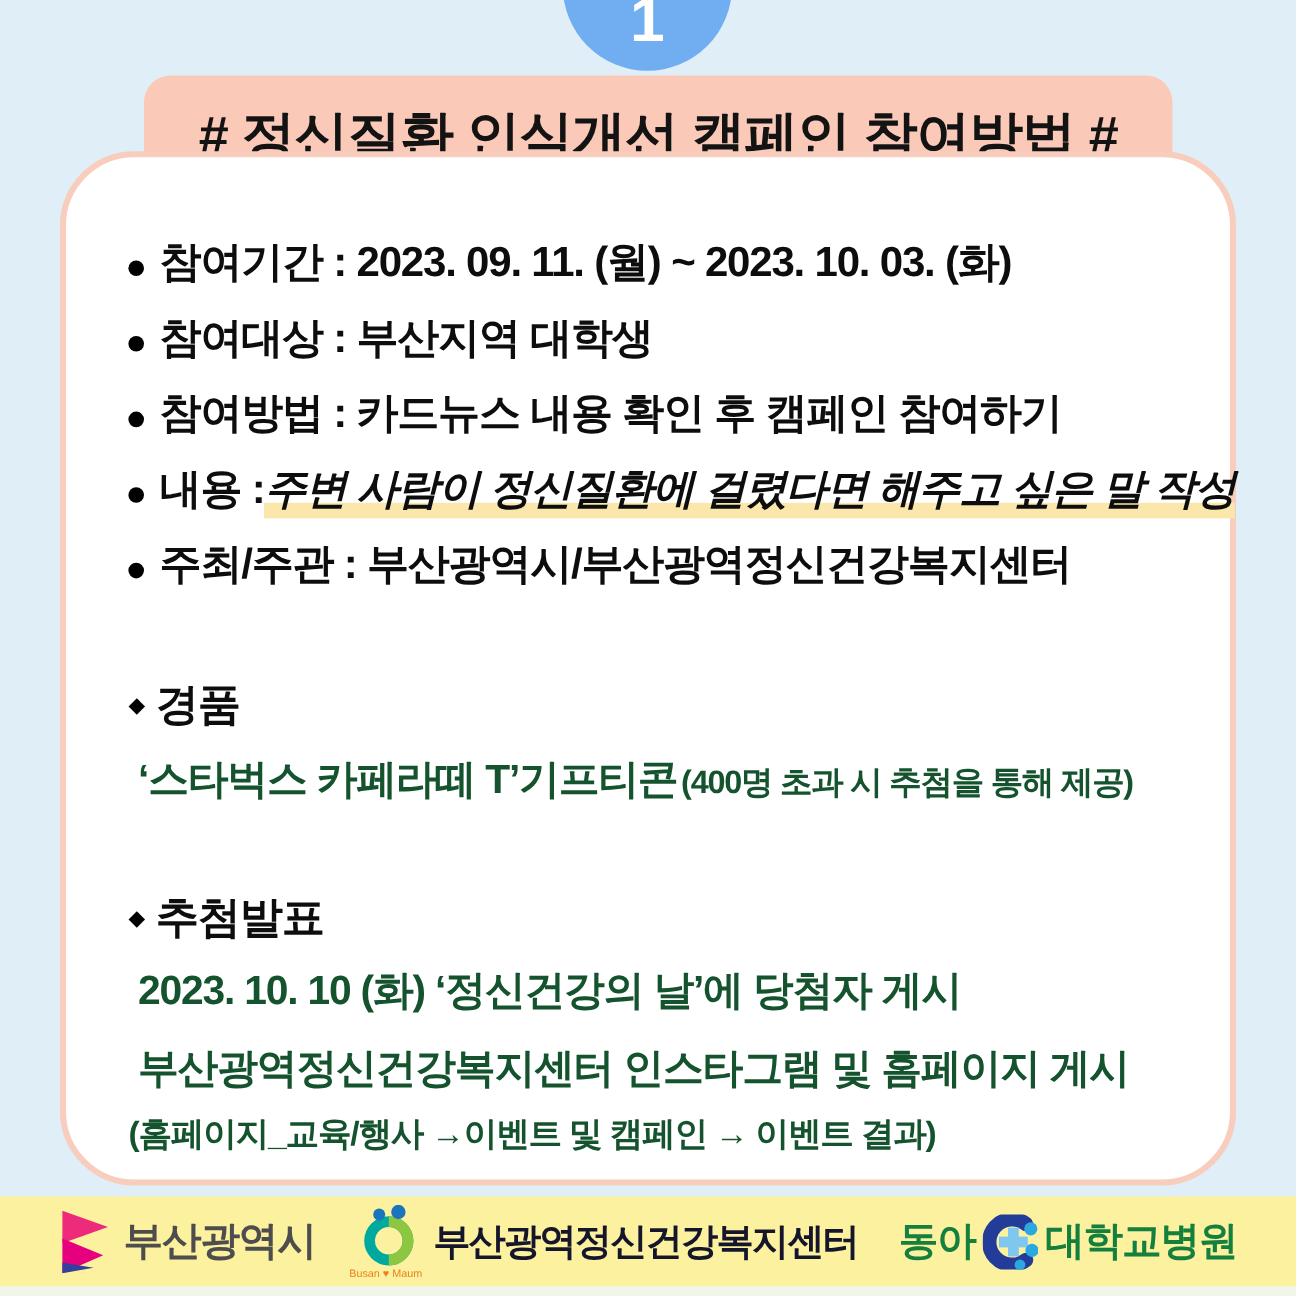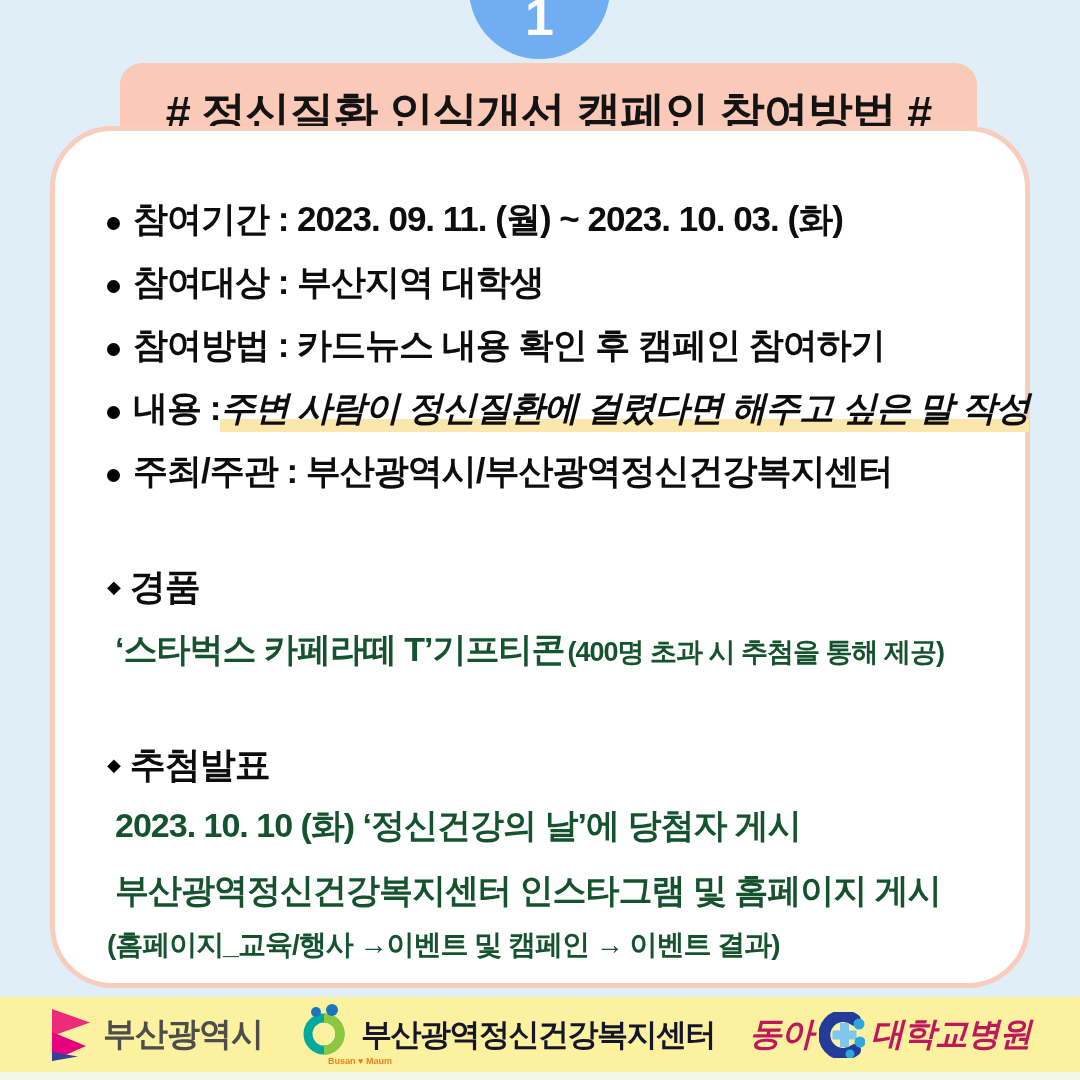--- a/index.html
+++ b/index.html
@@ -80,26 +80,26 @@
   .footer{
     position:absolute;left:0;top:997px;width:1080px;height:75px;
     background:#FCF19F;
     display:flex;align-items:center;justify-content:center;gap:34px;
   }
   .lg{display:flex;align-items:center;gap:10px;}
   .lg svg{display:block;flex:none;}
   .lg-busan{font-size:33px;font-weight:700;color:#4D4D4D;letter-spacing:-1px;white-space:nowrap;}
   .iconwrap{position:relative;width:54px;height:62px;flex:none;}
   .lg-sub{
-    position:absolute;left:-6px;bottom:0;width:66px;text-align:center;
-    font-size:9px;font-weight:700;color:#E8821E;white-space:nowrap;margin-left:36px;
+    position:absolute;left:-6px;bottom:0;width:66px;
+    font-size:9px;font-weight:400;color:#E8821E;white-space:nowrap;
   }
   .lg-center{font-size:31px;font-weight:800;color:#15152C;letter-spacing:-1.5px;white-space:nowrap;text-align:center;}
   .donga{gap:6px;}
-  .lg-donga{font-size:33px;font-weight:800;color:#be185d;letter-spacing:-1px;white-space:nowrap;font-style:italic;}
+  .lg-donga{font-size:33px;font-weight:800;color:#15803d;letter-spacing:-1px;white-space:nowrap;}
   .strip{
     position:absolute;left:0;top:1072px;width:1080px;height:8px;
     background:#F0F7E8;
   }
 </style>
 </head>
 <body>
 
 <div class="stage">
 

